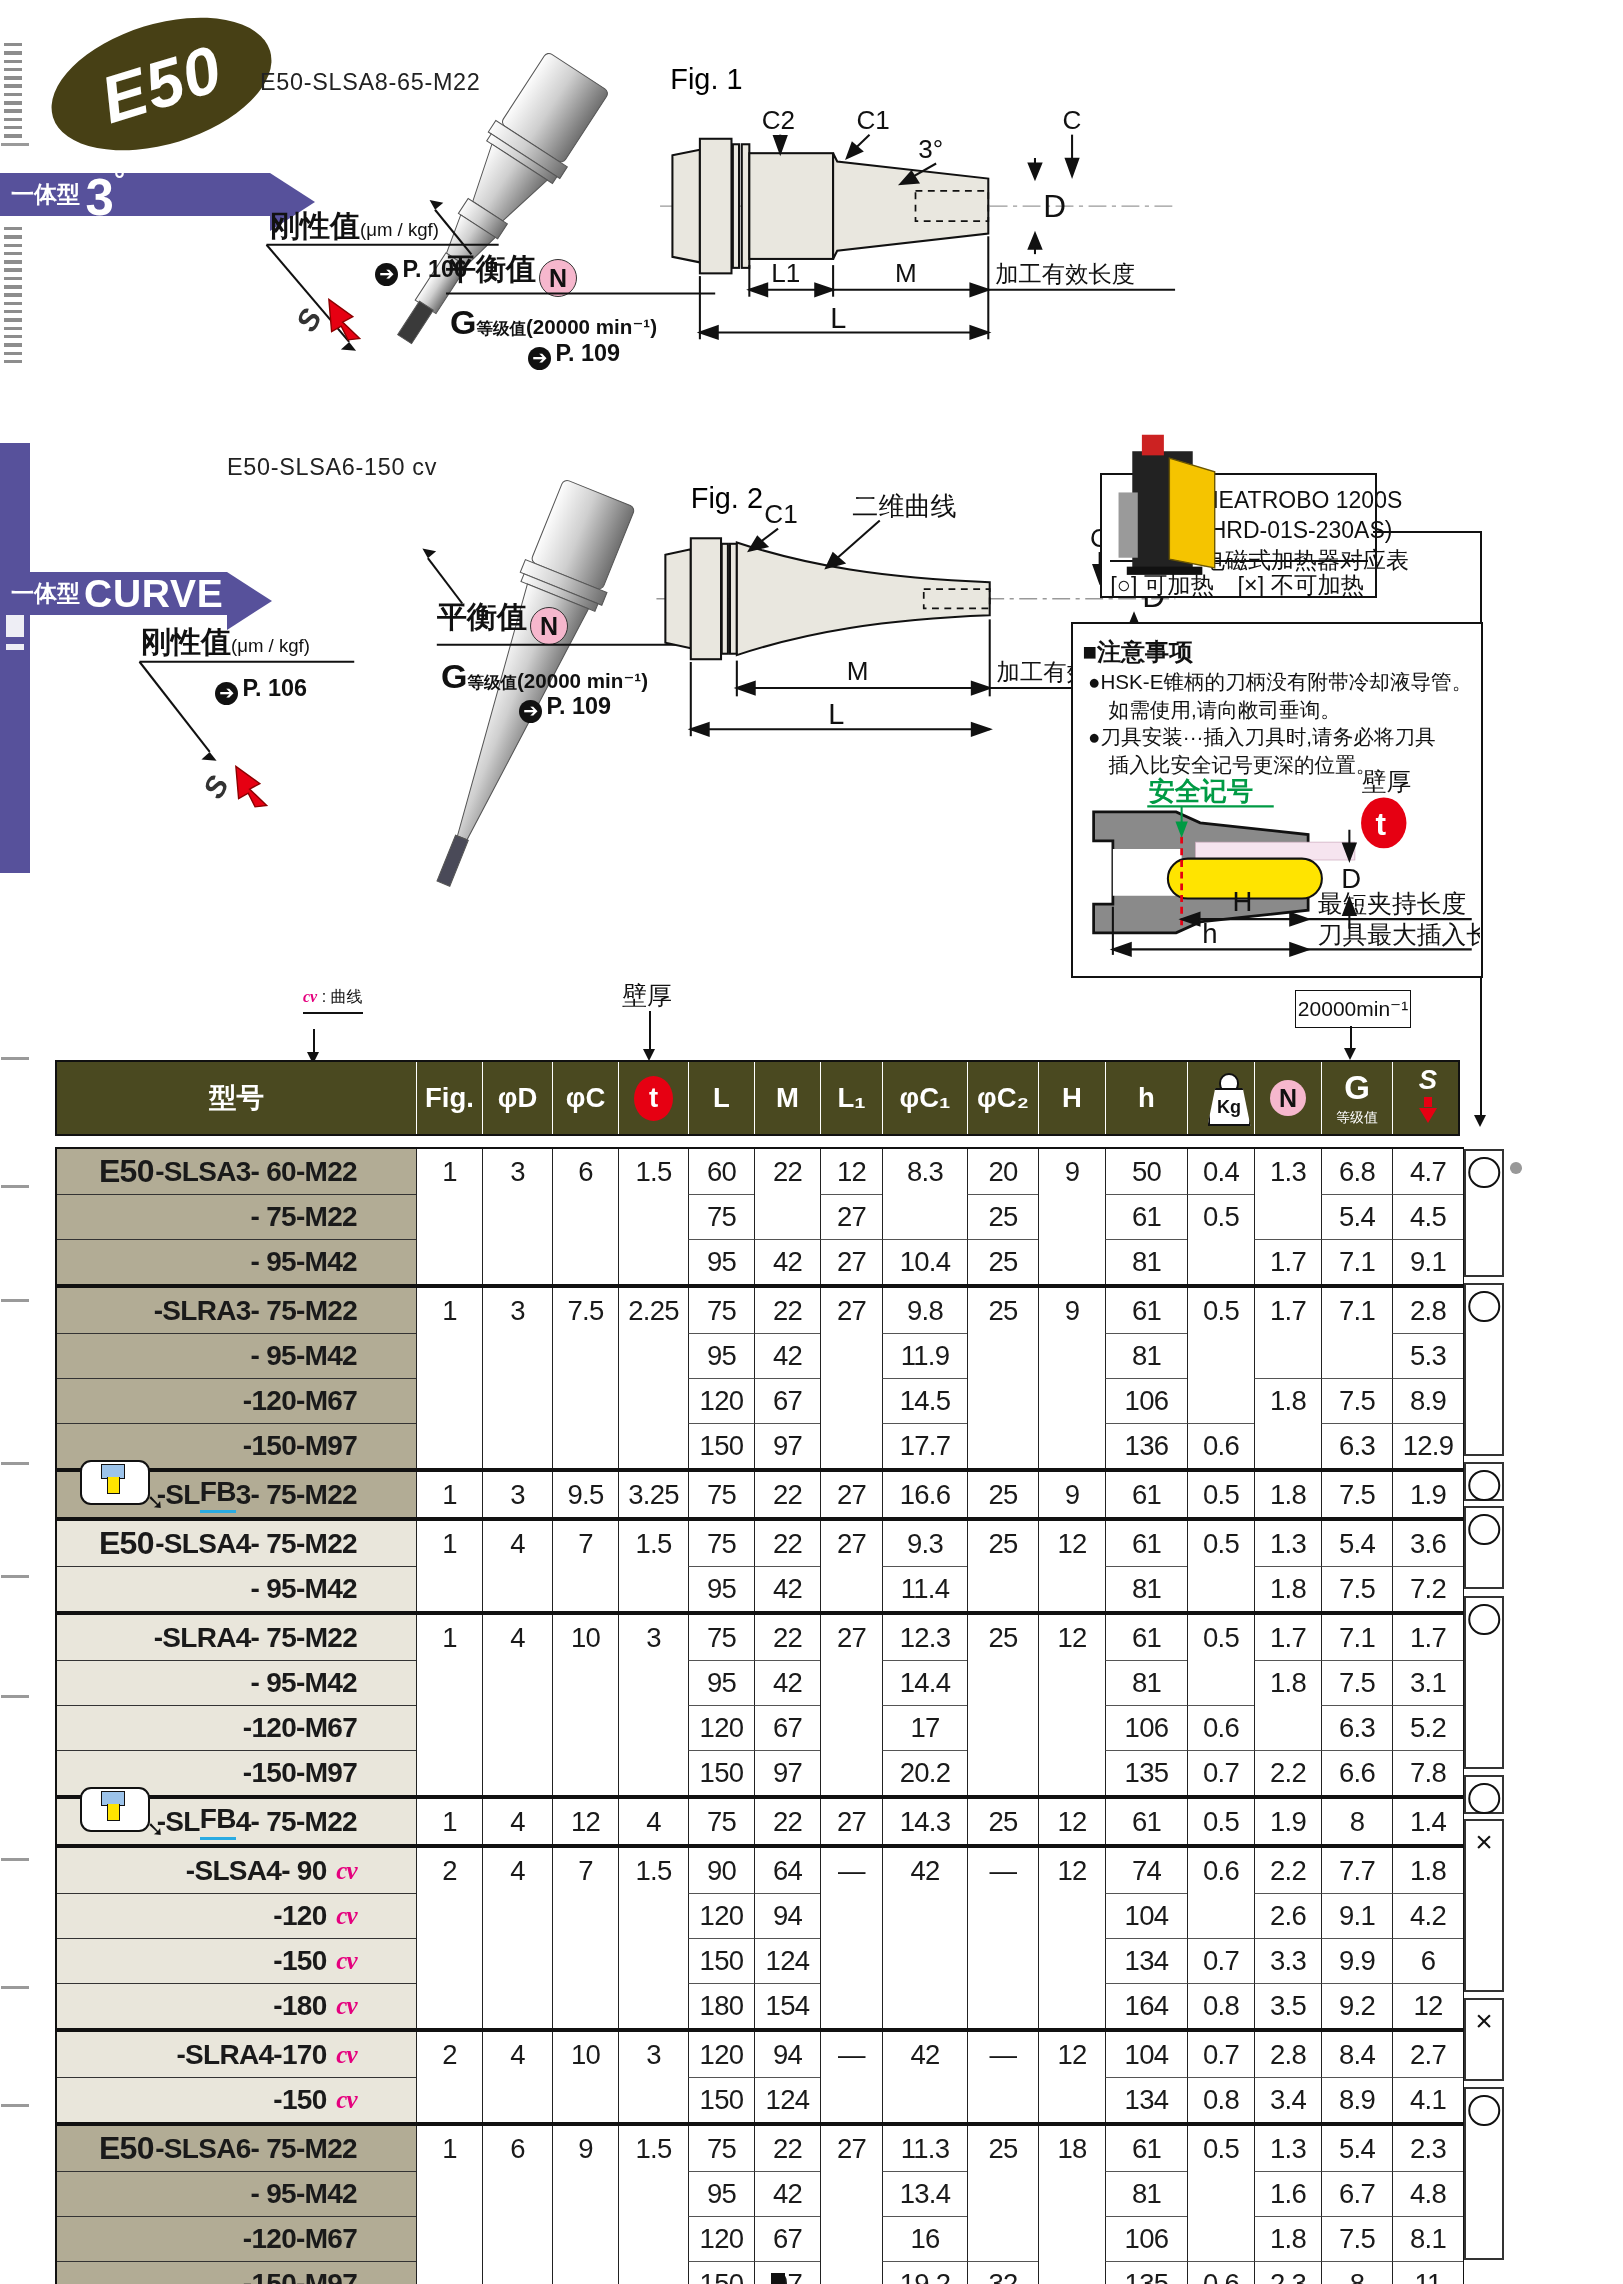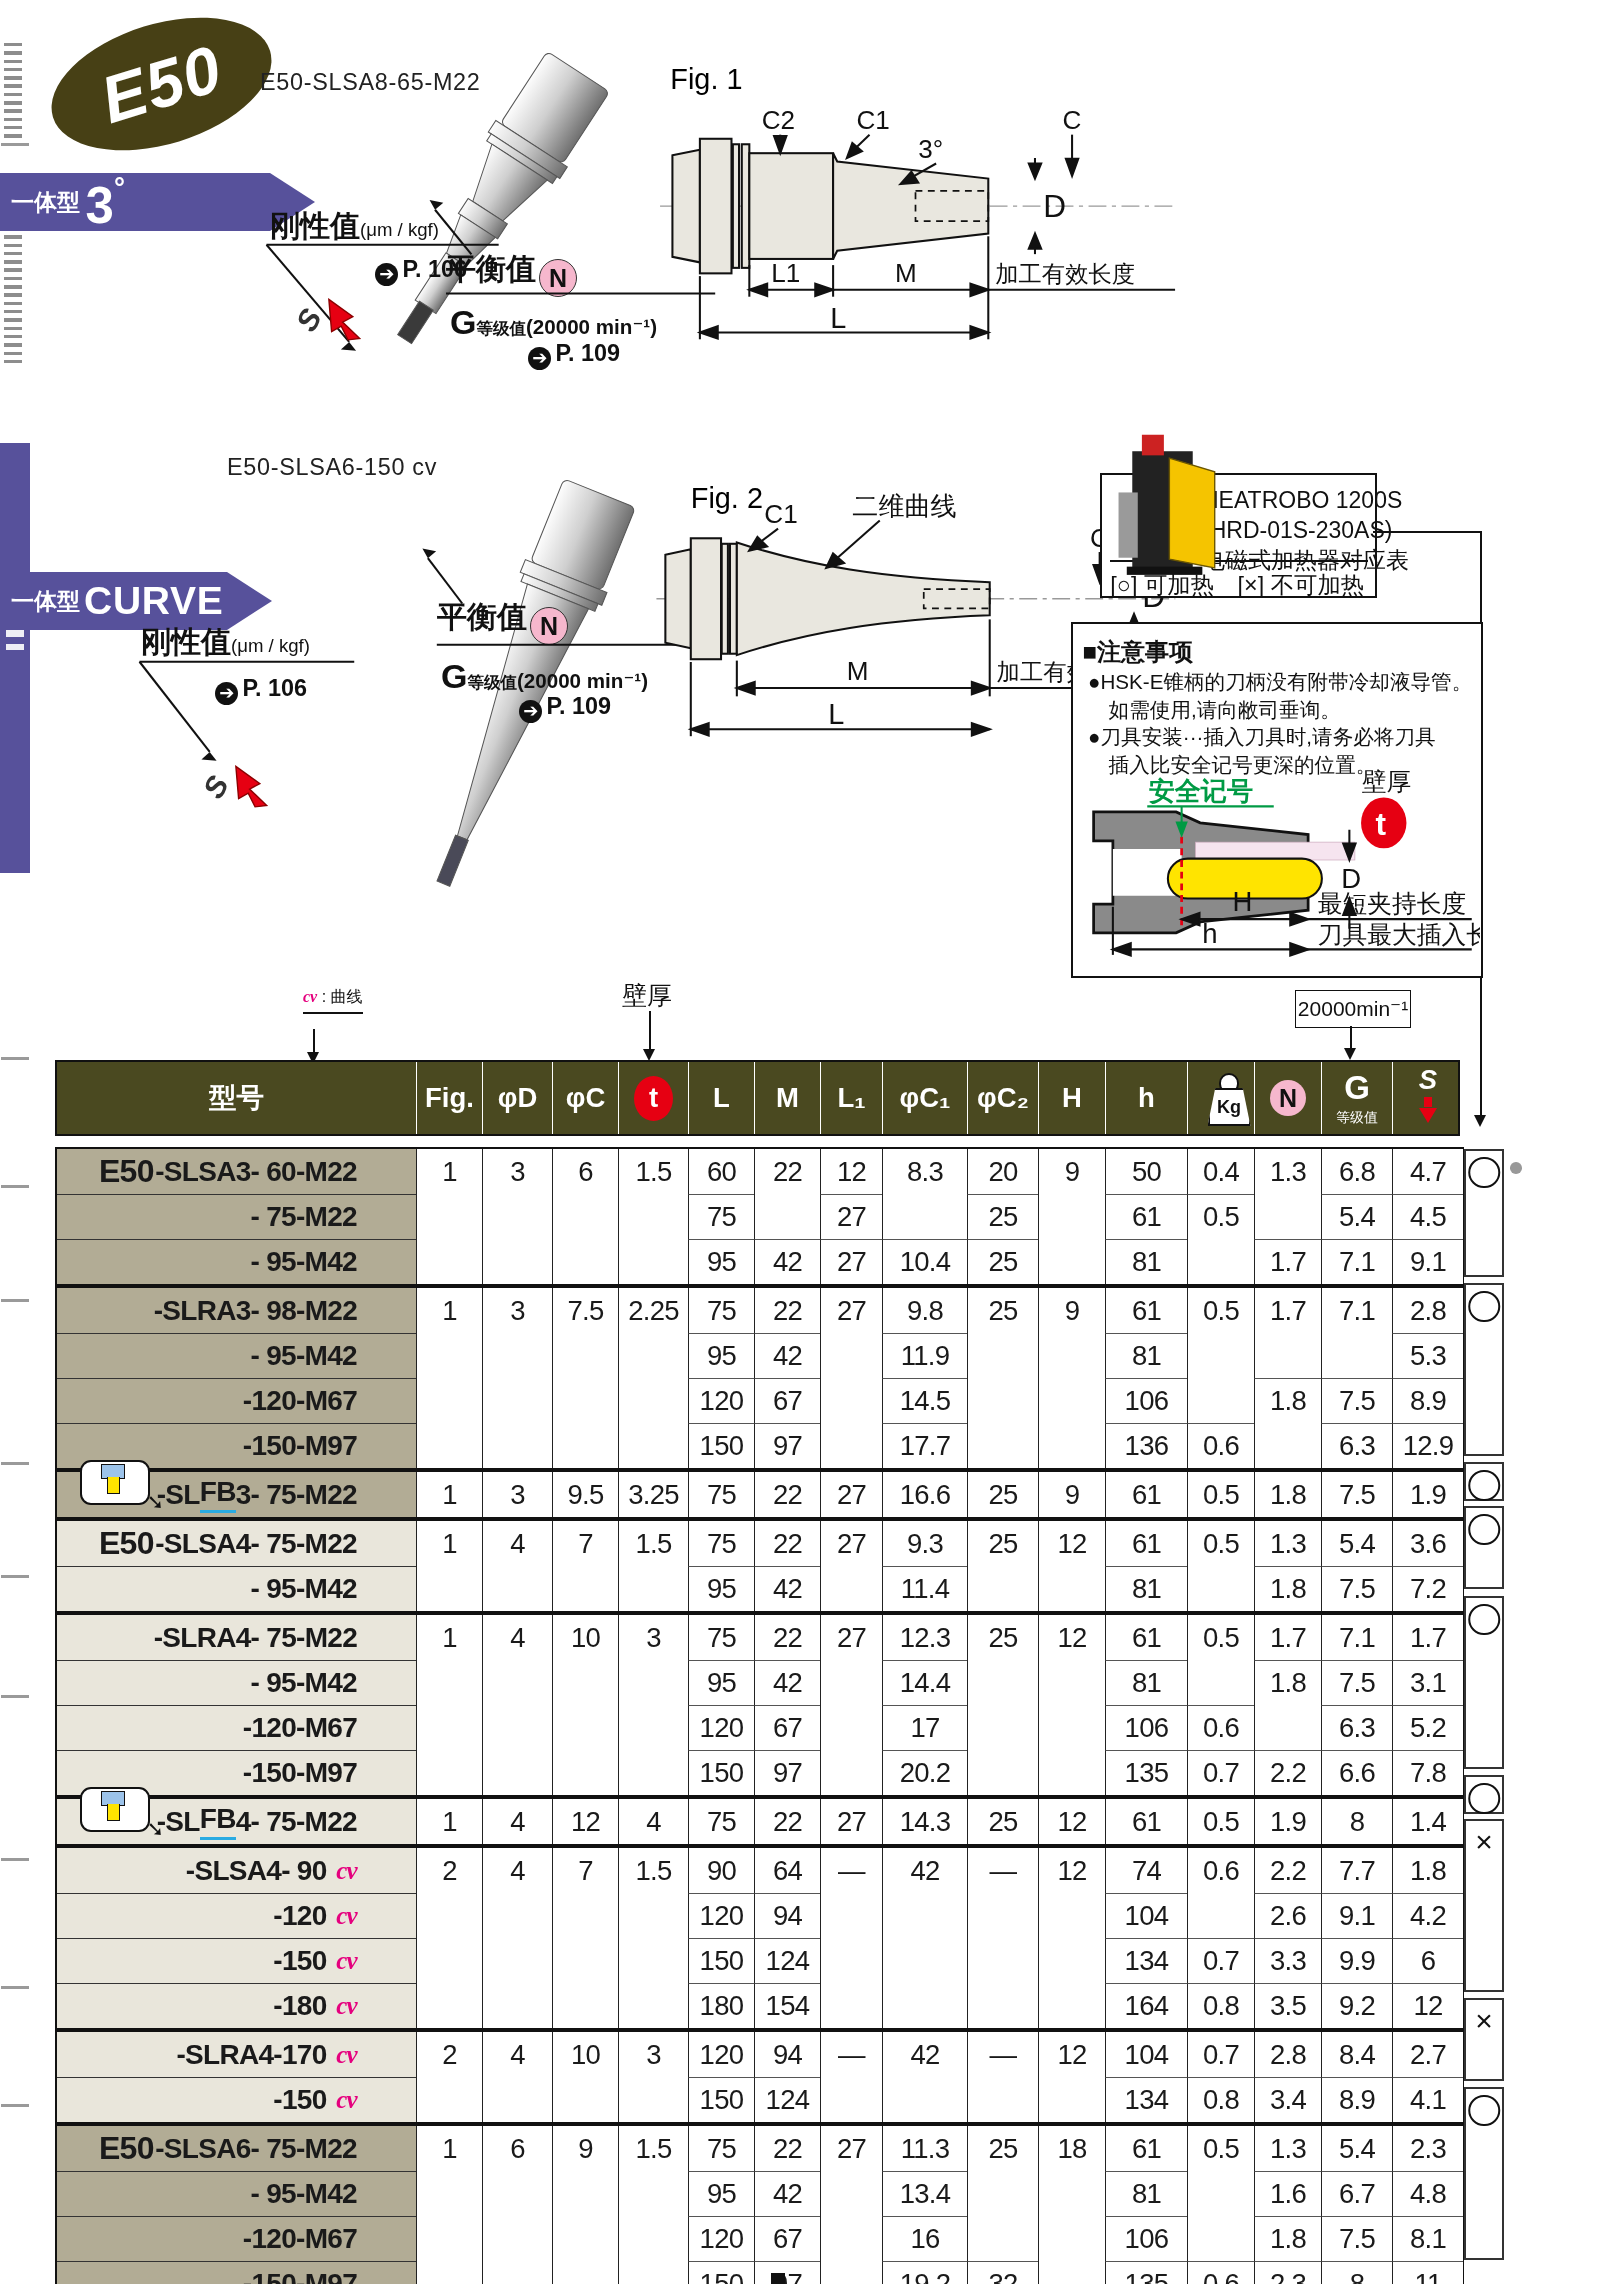--- a/index.html
+++ b/index.html
@@ -9,21 +9,21 @@
   
   .side-tick{position:absolute;left:1.4px;width:27.5px;height:3.4px;background:#9a9a9a;}
   .side-micro{position:absolute;left:4.1px;width:18px;background:repeating-linear-gradient(#8d8d8d 0 3.4px,#fff 3.4px 8.3px);}
   .side-tab{position:absolute;left:0;width:30px;background:#57519b;}
   .side-tab .mark{position:absolute;left:6.2px;top:162px;width:18px;height:32px;background:#fff;opacity:.9;}
   .side-tab .mark2{position:absolute;left:6.2px;top:201px;width:18px;height:5.5px;background:#fff;opacity:.9;}
   
   .badge{position:absolute;left:48px;top:24px;width:227px;height:120px;background:#474015;border-radius:50%;
          transform:rotate(-17deg);display:flex;align-items:center;justify-content:center;}
   .badge span{color:#fff;font-size:66px;font-weight:bold;font-style:italic;letter-spacing:1.4px;}
-  .banner{position:absolute;left:0;height:58px;background:#57519b;color:#fff;display:flex;align-items:center;}
+  .banner{position:absolute;left:0;height:43px;background:#57519b;color:#fff;display:flex;align-items:center;}
   .banner .tip{position:absolute;right:-45px;top:0;width:0;height:0;border-top:29px solid transparent;
                border-bottom:29px solid transparent;border-left:45px solid #57519b;}
   .banner .pfx{font-size:23px;margin-left:11px;font-weight:bold;}
   .banner .big{font-size:51px;font-weight:bold;line-height:1;margin-left:5.5px;}
   .banner .deg{font-size:27.5px;vertical-align:26px;}
   .banner .curve{font-size:39px;font-weight:bold;letter-spacing:0.7px;margin-left:4.1px;}
   .prod-label{position:absolute;font-size:23.4px;letter-spacing:0.7px;color:#222;}
   
   .callout-big{font-size:30px;font-weight:bold;color:#111;}
   .callout-sm{font-size:18.6px;color:#111;}
@@ -485,21 +485,21 @@
           <div class="td val" style="width: 82px; flex: 0 0 82px;">81</div>
           <div class="td val merged" style="width: 67px; flex: 0 0 67px;"></div>
           <div class="td val" style="width: 67px; flex: 0 0 67px;">1.7</div>
           <div class="td val" style="width: 71px; flex: 0 0 71px;">7.1</div>
           <div class="td val" style="width: 71px; flex: 0 0 71px;">9.1</div>
         </div>
       </div>
       <div class="tgroup">
         <div class="trow">
           <div class="td name tan" style="width: 359px; flex: 0 0 359px; position: relative;">
-            <span>-SLRA3-  98-M22</span>
+            <span>-SLRA3-  75-M22</span>
           </div>
           <div class="td val" style="width: 66px; flex: 0 0 66px;">1</div>
           <div class="td val" style="width: 70px; flex: 0 0 70px;">3</div>
           <div class="td val" style="width: 66px; flex: 0 0 66px;">7.5</div>
           <div class="td val" style="width: 70px; flex: 0 0 70px;">2.25</div>
           <div class="td val" style="width: 66px; flex: 0 0 66px;">75</div>
           <div class="td val" style="width: 66px; flex: 0 0 66px;">22</div>
           <div class="td val" style="width: 62px; flex: 0 0 62px;">27</div>
           <div class="td val" style="width: 85px; flex: 0 0 85px;">9.8</div>
           <div class="td val" style="width: 71px; flex: 0 0 71px;">25</div>

